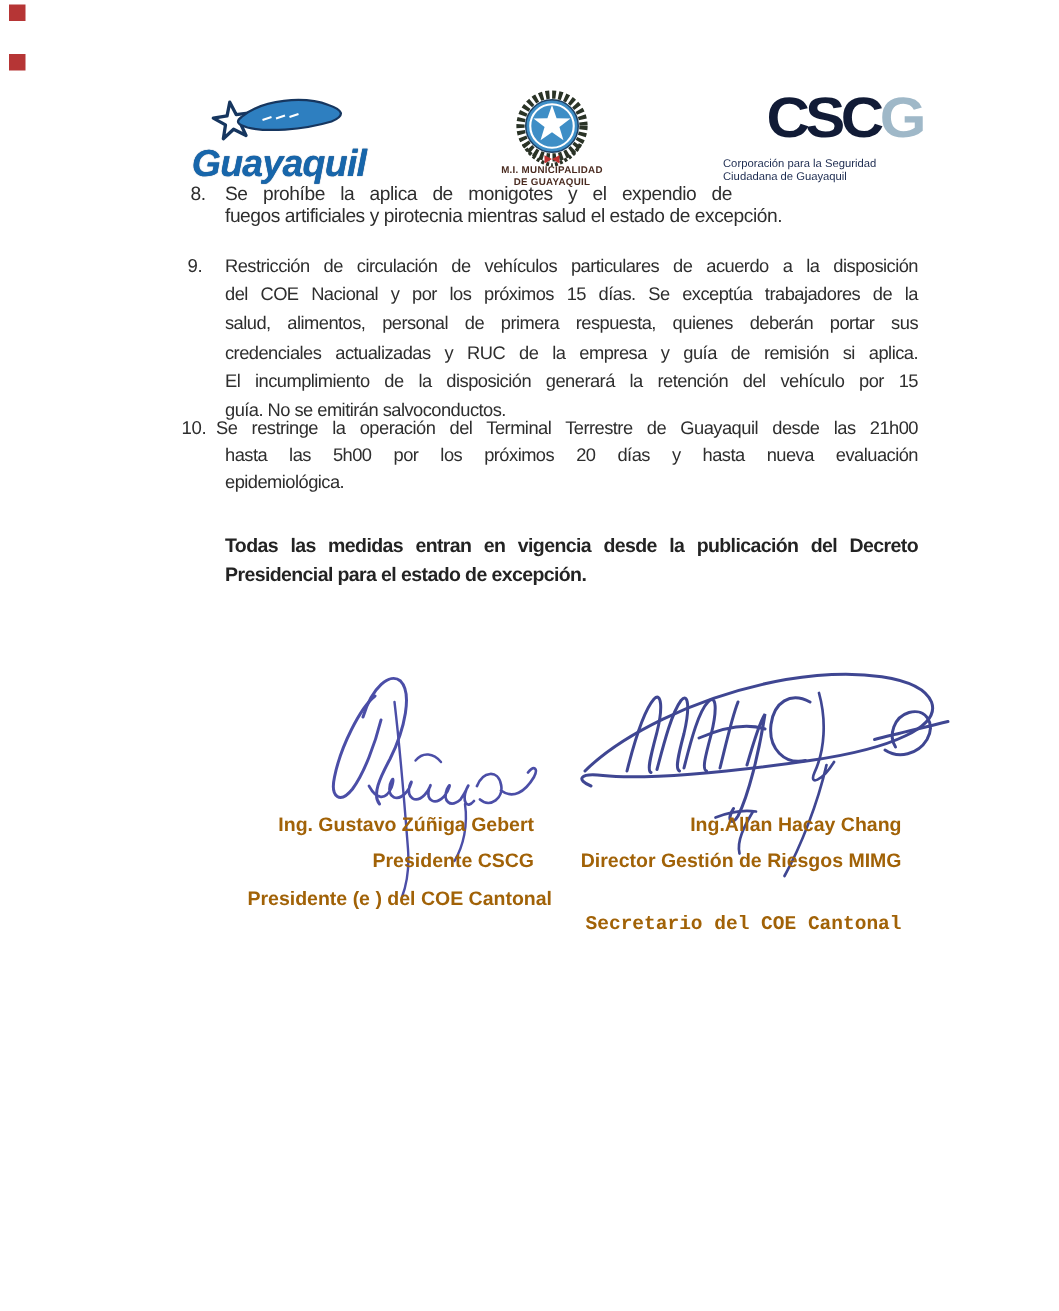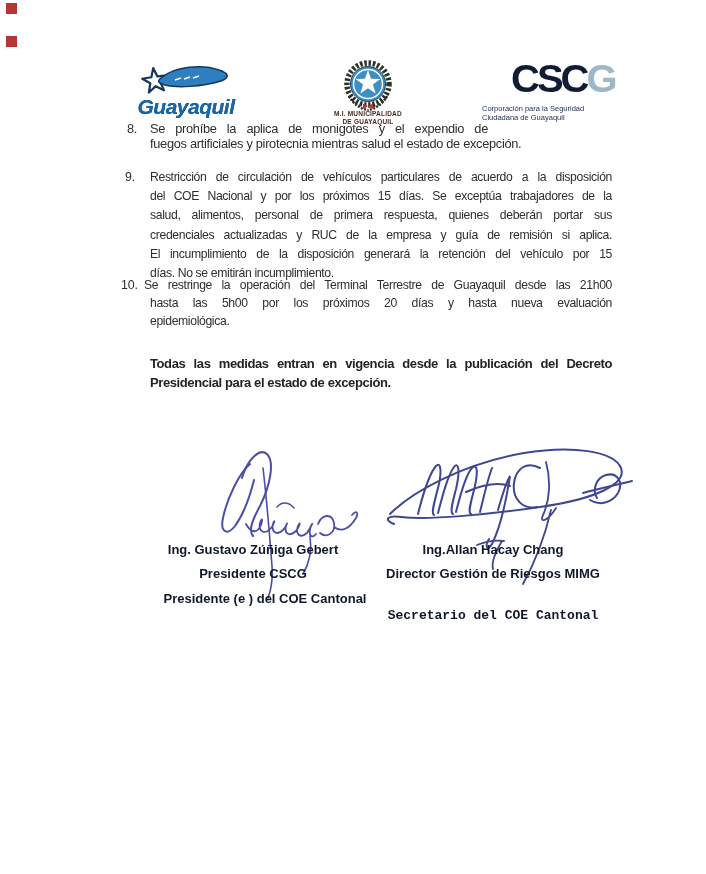--- a/index.html
+++ b/index.html
@@ -11,21 +11,21 @@
     overflow:hidden;
     color:#2f2f2f;
   }
   .abs{position:absolute;}
   
   .scan-mark{width:11px;height:11px;}
   
   .gye-wordmark{
     left:121px;top:95px;width:130px;
     text-align:center;
-    font-size:21px;font-weight:bold;font-style:italic;
+    font-size:25px;font-weight:bold;font-style:italic;
     letter-spacing:-0.5px;color:#1766ab;
     text-shadow:0 0 0.6px #0d3a6b;
   }
   .seal-caption{
     left:308px;width:120px;text-align:center;
     font-size:6.5px;font-weight:bold;color:#4a2b20;
     letter-spacing:0.2px;line-height:8px;
   }
   .cscg-letters{
     left:511px;top:60px;height:44px;line-height:40px;
@@ -49,22 +49,22 @@
   }
   .jl{
     white-space:normal;
     text-align:justify;
     text-align-last:justify;
   }
   .item8{font-size:12.8px;letter-spacing:-0.3px;}
   .bold-line{font-weight:bold;color:#232323;font-size:13px;letter-spacing:-0.4px;}
   
   .sig-text{
-    font-size:13px;font-weight:bold;color:#0f172a;
-    text-align:center;white-space:nowrap;
+    font-size:13px;font-weight:bold;color:#a16207;
+    text-align:right;white-space:nowrap;
   }
   .sig-left{left:150px;width:206px;}
   .sig-right{left:385px;width:216px;}
   svg{display:block;}
 </style>
 </head>
 <body>
 
 <div class="abs scan-mark" style="left:6px;top:3px;background:#b63535;"></div>
 <div class="abs scan-mark" style="left:6px;top:36px;background:#b63535;"></div>
@@ -100,21 +100,21 @@
 <div class="abs num item8" style="left:127px;top:121px;">8.</div>
 <div class="abs line item8 jl" style="top:121px;width:338px;">Se prohíbe la aplica de monigotes y el expendio de</div>
 <div class="abs line item8" style="top:136px;">fuegos artificiales y pirotecnia mientras salud el estado de excepción.</div>
 
 <div class="abs num" style="left:125px;top:170px;">9.</div>
 <div class="abs line jl" style="top:170px;">Restricción de circulación de vehículos particulares de acuerdo a la disposición</div>
 <div class="abs line jl" style="top:189px;">del COE Nacional y por los próximos 15 días. Se exceptúa trabajadores de la</div>
 <div class="abs line jl" style="top:208px;">salud, alimentos, personal de primera respuesta, quienes deberán portar sus</div>
 <div class="abs line jl" style="top:228px;">credenciales actualizadas y RUC de la empresa y guía de remisión si aplica.</div>
 <div class="abs line jl" style="top:247px;">El incumplimiento de la disposición generará la retención del vehículo por 15</div>
-<div class="abs line" style="top:266px;">días. No se emitirán incumplimiento.</div>
+<div class="abs line" style="top:266px;">guía. No se emitirán salvoconductos.</div>
 
 <div class="abs num" style="left:121px;top:278px;">10.</div>
 <div class="abs line jl" style="left:144px;width:468px;top:278px;">Se restringe la operación del Terminal Terrestre de Guayaquil desde las 21h00</div>
 <div class="abs line jl" style="top:296px;">hasta las 5h00 por los próximos 20 días y hasta nueva evaluación</div>
 <div class="abs line" style="top:314px;">epidemiológica.</div>
 
 <div class="abs line bold-line jl" style="top:356px;">Todas las medidas entran en vigencia desde la publicación del Decreto</div>
 <div class="abs line bold-line" style="top:375px;">Presidencial para el estado de excepción.</div>
 
 <svg class="abs" style="left:0;top:0;pointer-events:none;" width="706" height="874" viewBox="0 0 706 874">

